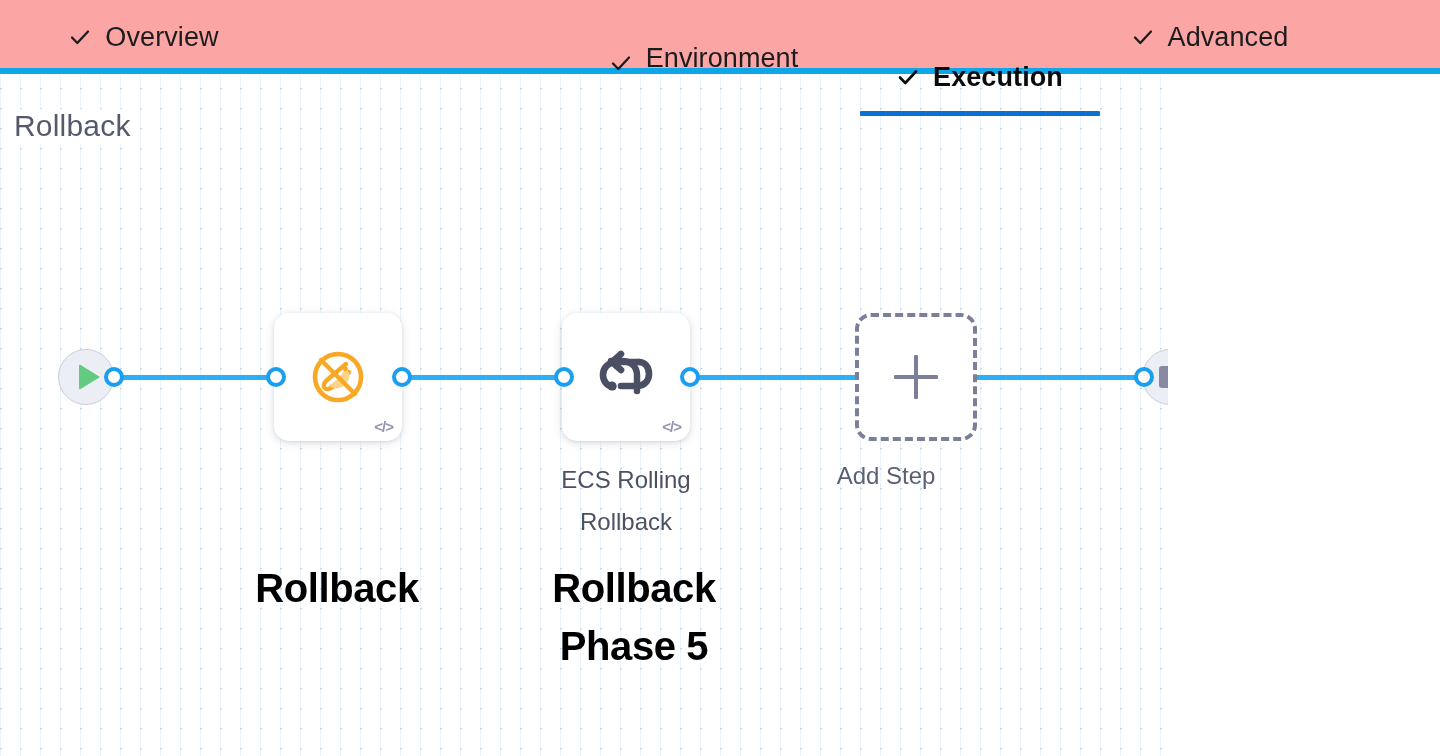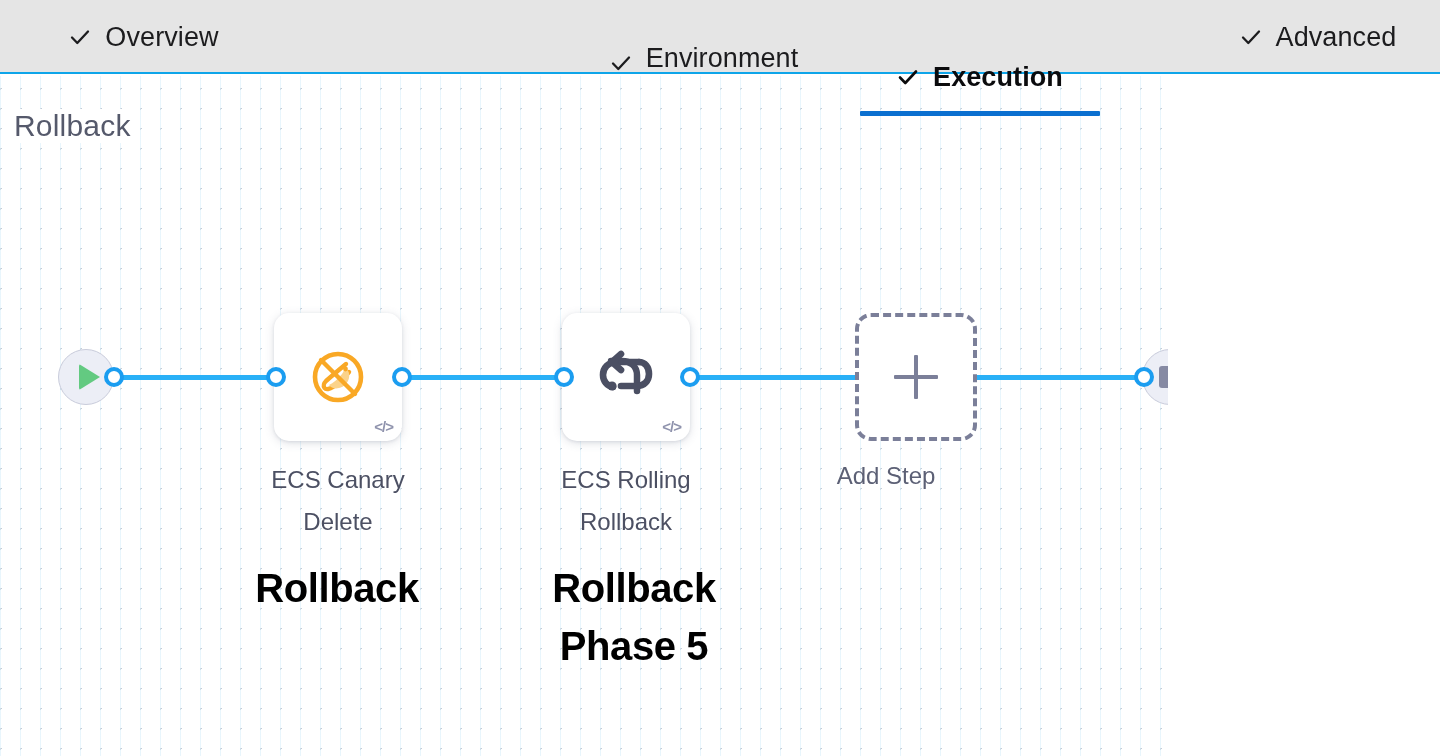--- a/index.html
+++ b/index.html
@@ -23,22 +23,22 @@
     box-sizing: border-box;
   }
 
   
   .tabbar {
     position: absolute;
     left: 0;
     top: 0;
     width: 1440px;
     height: 74px;
-    background: #e5e5e5;
-    border-bottom: 2px solid #0ea5e9;
+    background: #fca5a5;
+    border-bottom: 6px solid #0ea5e9;
     display: flex;
     align-items: center;
     box-sizing: border-box;
     z-index: 40;
   }
   .tab {
     position: absolute;
     top: 0;
     height: 74px;
     display: flex;
@@ -290,21 +290,21 @@
     <div class="tab active" style="left:860px; width:240px;margin-top:40px;">
       <span class="check">
         <svg width="22" height="22" viewBox="0 0 22 22">
             <path d="M3 11.5 L8.3 17 L19 5.5" fill="none" stroke="#0b0b0d" stroke-width="2.6" stroke-linecap="round" stroke-linejoin="round"></path>
           </svg>
       </span>
       <span class="tab-label">Execution</span>
       <span class="underline"></span>
     </div>
 
-    <div class="tab" style="left:1200px; width:236px;">
+    <div class="tab" style="left:1092px; width:236px;">
       <span class="check">
         <svg width="22" height="22" viewBox="0 0 22 22">
             <path d="M3 11.5 L8.3 17 L19 5.5" fill="none" stroke="#1c1c1e" stroke-width="2.3" stroke-linecap="round" stroke-linejoin="round"></path>
           </svg>
       </span>
       <span class="tab-label">Advanced</span>
 
     </div>
 
   </div>
@@ -333,24 +333,20 @@
             <path d="M36 20 C40 22 42 26 41 31 C40 36 36 40 31 41 C27 42 23 41 21 38 C25 36 30 32 34 27 C36 24 36.5 22 36 20 Z" fill="#fbd38a"></path>
             <circle cx="37.5" cy="22" r="2.4" fill="#f9a825"></circle>
             <path d="M13 13 L47 47" stroke="#f9a825" stroke-width="4.4" stroke-linecap="round"></path>
           </svg>
         </div>
         <span class="code-badge">&lt;/&gt;</span>
       </div>
       <div class="port" style="left:266px; top:291px;"></div>
       <div class="port" style="left:392px; top:291px;"></div>
 
-      <div class="node-label" style="left:238px; top:383px;">
-        <div>ECS Canary</div>
-        <div>Delete</div>
-      </div>
 
       <div class="annotation" style="left:187px; top:483px;">
         <div>Rollback</div>
       </div>
 
       <div class="step" style="left:562px; top:237px;">
         <div class="icon-wrap">
           <svg width="62" height="58" viewBox="0 0 62 58">
             <path d="M14 17 L14 33 C14 42 21 47 29 47 L40 47" fill="none" stroke="#4b4f63" stroke-width="6.5" stroke-linecap="round" transform="rotate(180 28 30)"></path>
             <path d="M44 14 L22 14 C13 14 8 20 8 27 C8 33 12 38 18 39" fill="none" stroke="#4b4f63" stroke-width="6.6" stroke-linecap="round" stroke-linejoin="round"></path>

